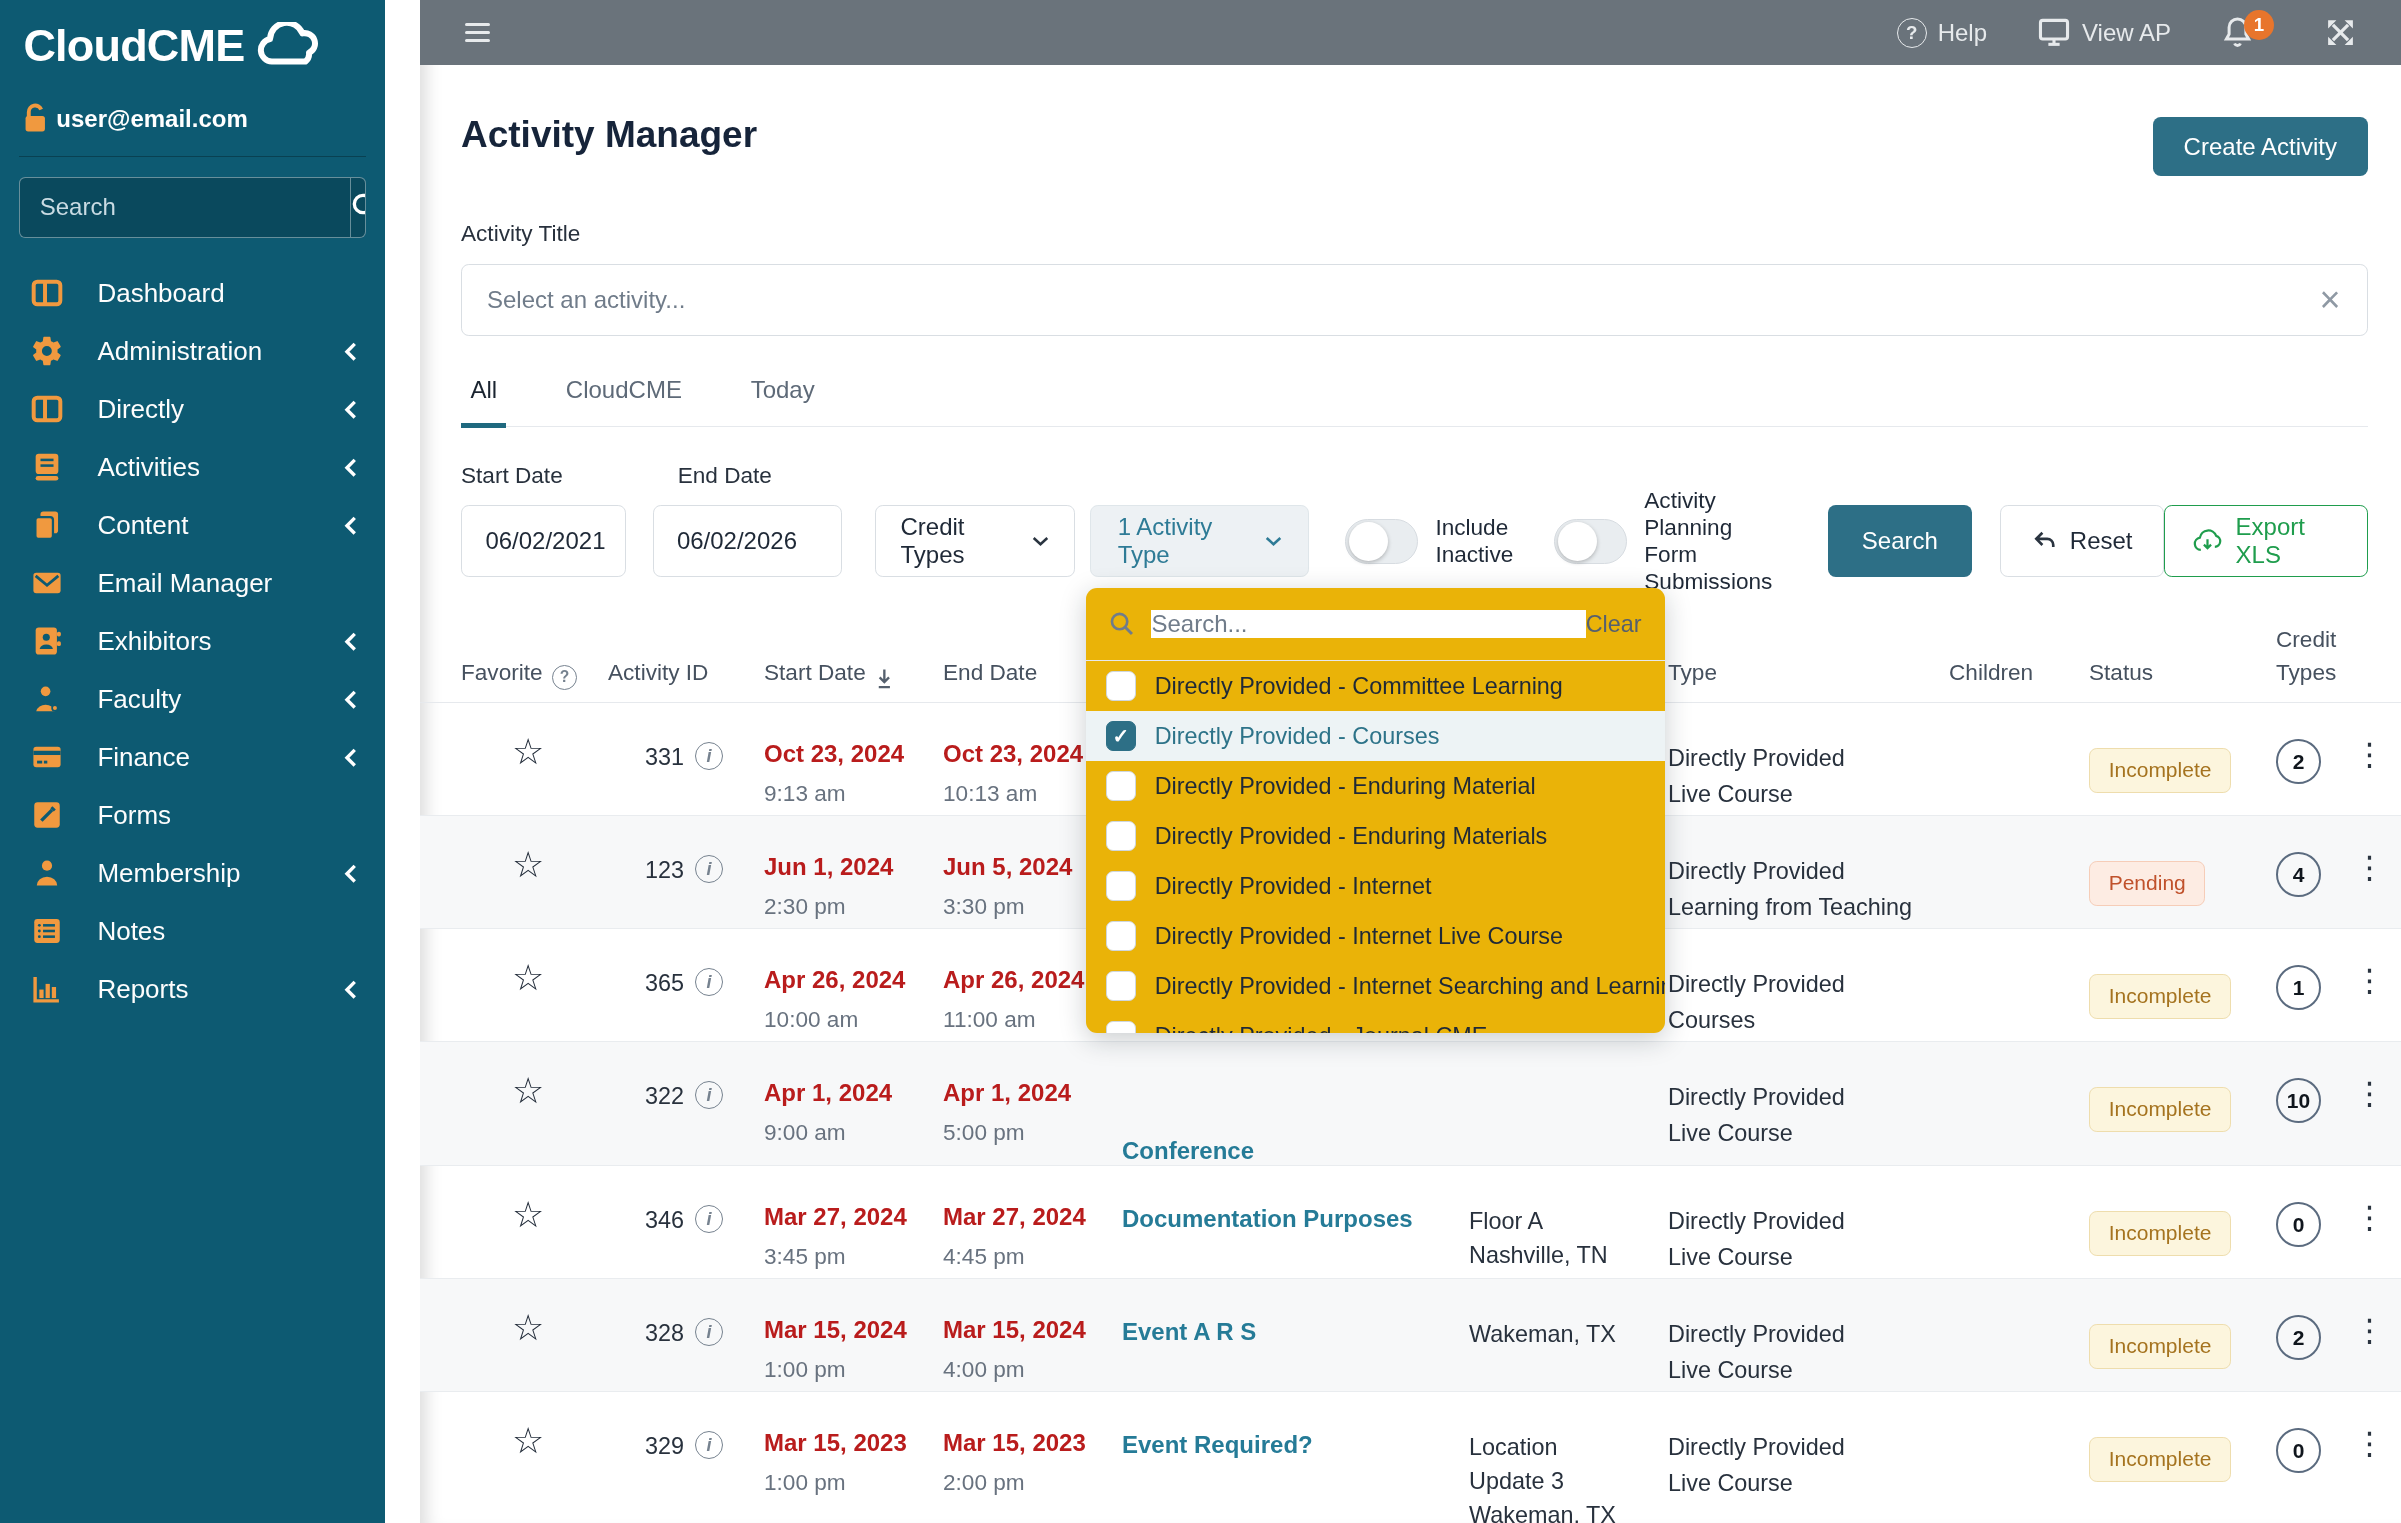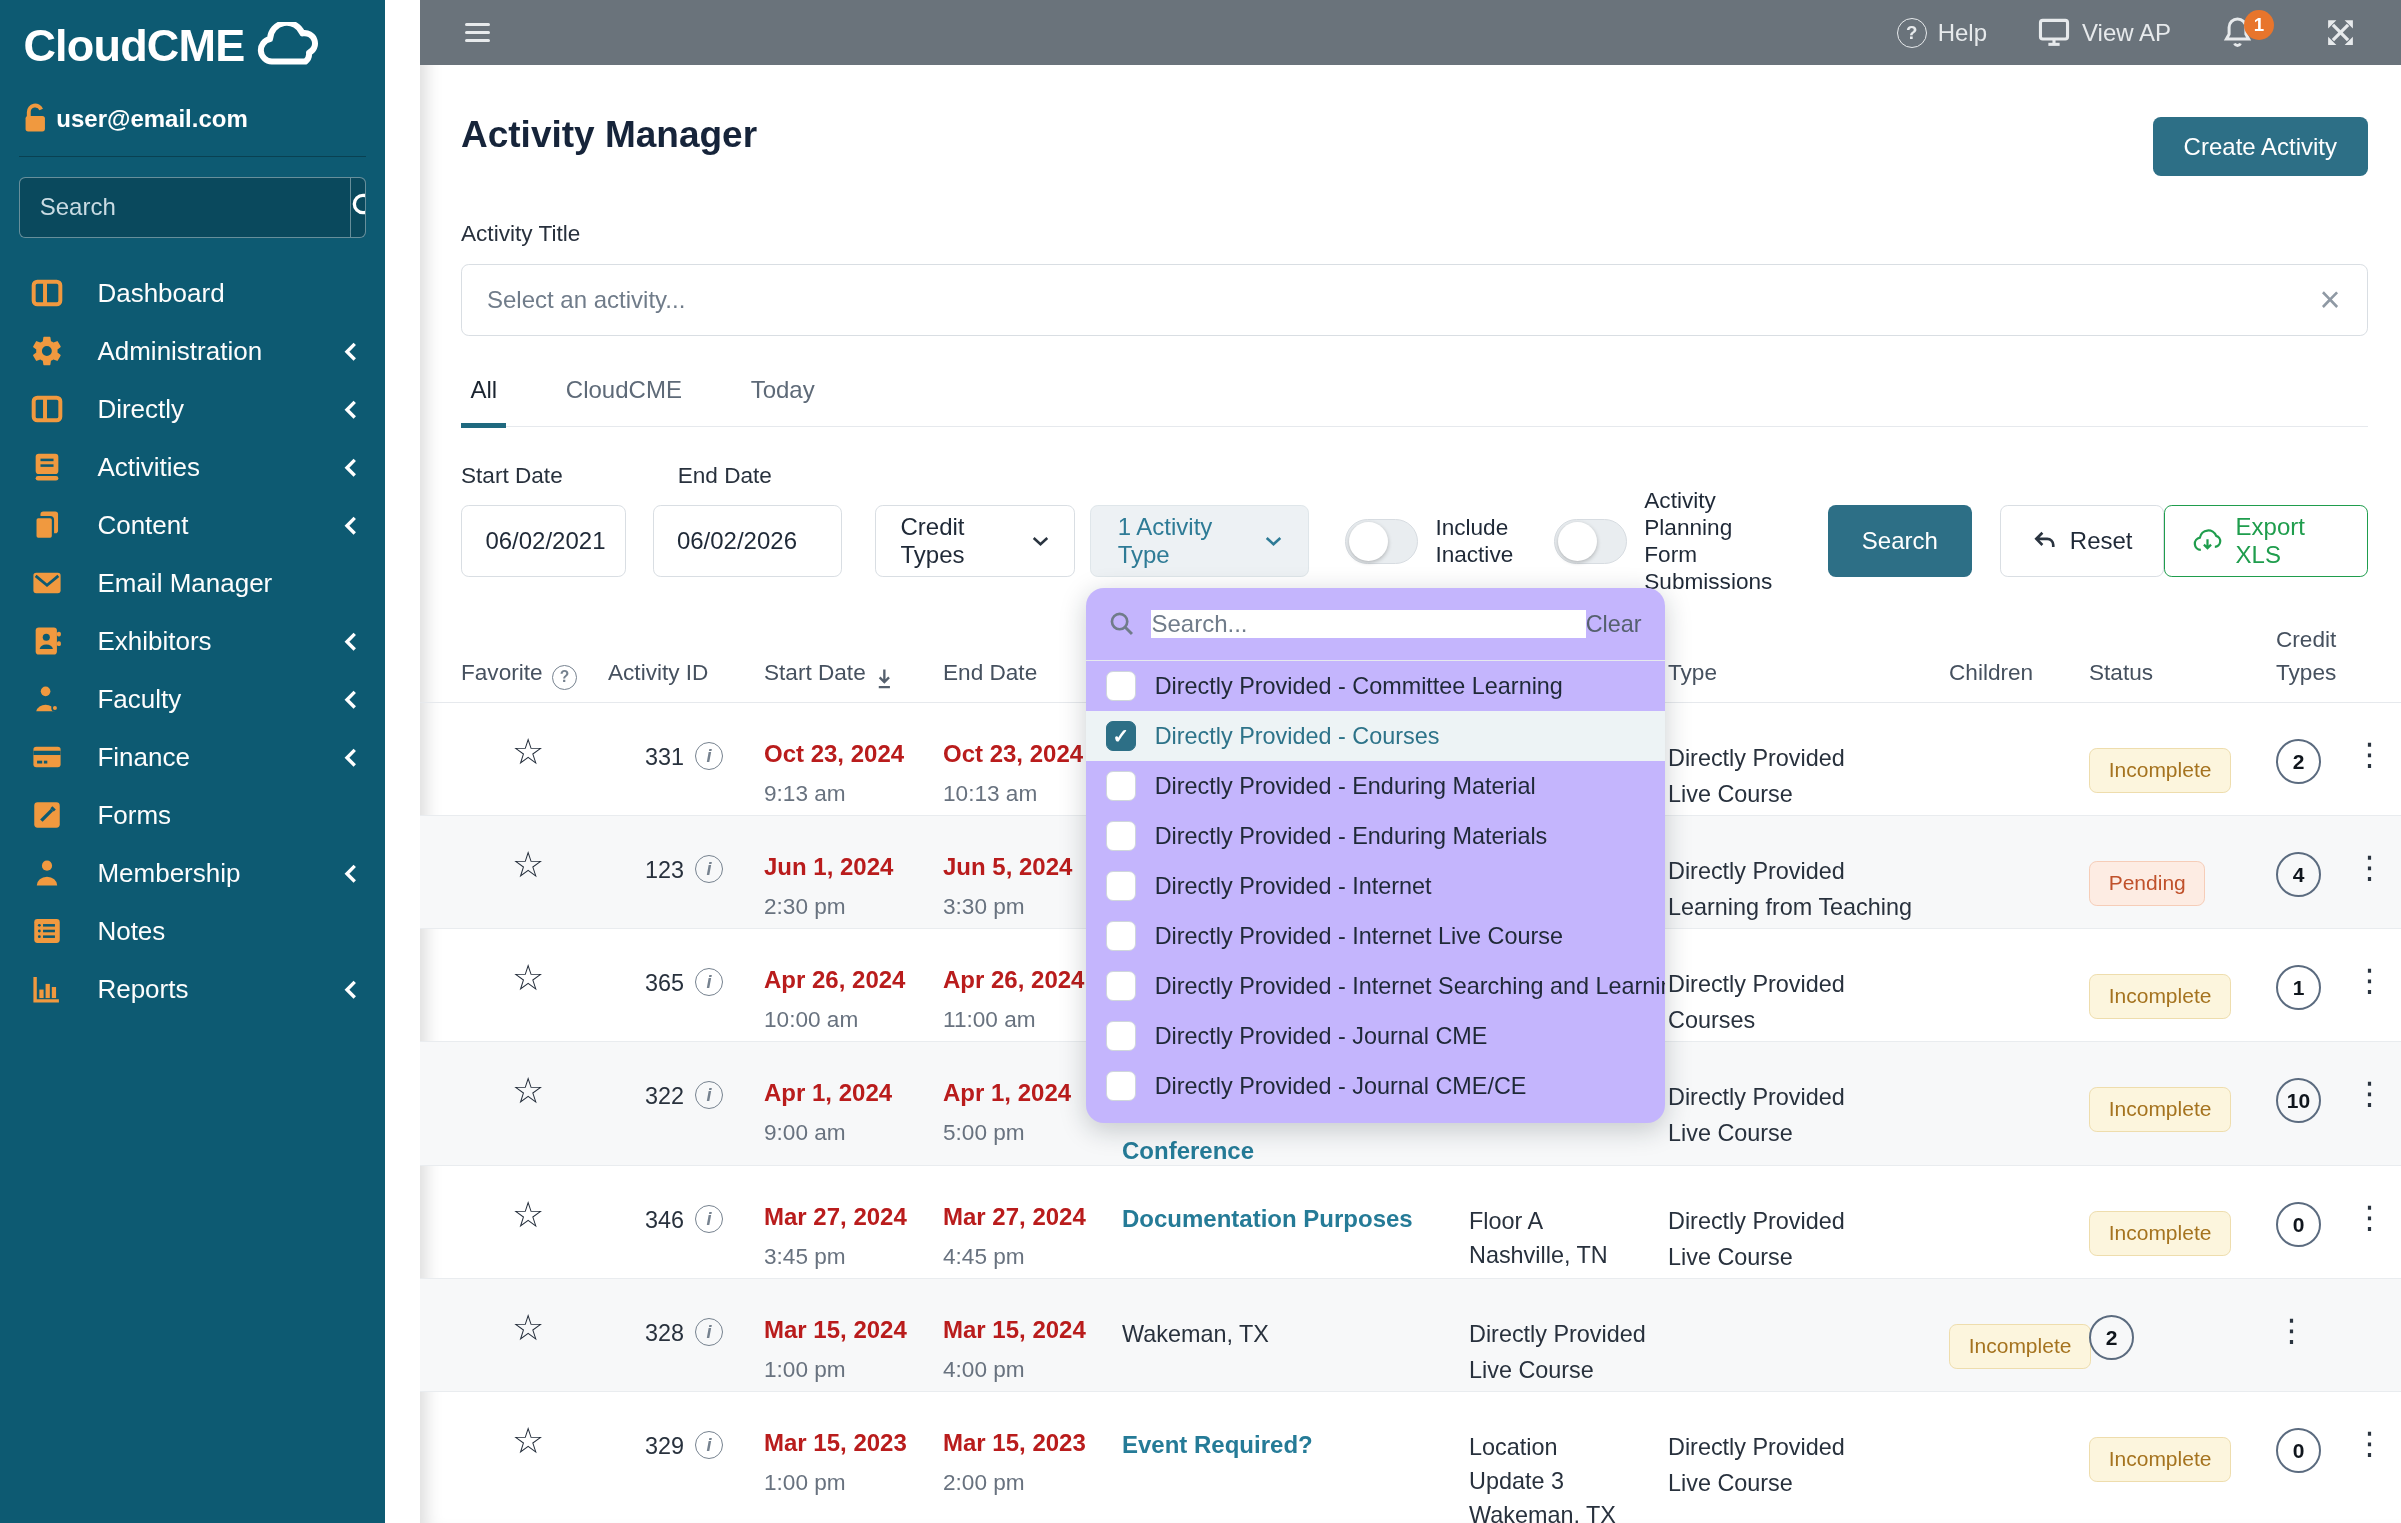--- a/index.html
+++ b/index.html
@@ -116,22 +116,22 @@
   .badge { display:inline-block; font-size:21px; padding:9.4px 18.7px; border-radius:7.8px; }
   .badge.incomplete { color:#a5731f; background:#fcf5dd; border:0.8px solid #eeddad; }
   .badge.pending { color:#c0512b; background:#fdece3; border:0.8px solid #f6cdb8; }
   .c-credits { padding-top:36px; }
   .credit-circle { width:45px; height:45px; border:2.7px solid #5b6b7f; border-radius:50%; display:flex;
                    align-items:center; justify-content:center; font-size:21px; font-weight:700; color:#10161d; }
   .c-menu { padding-top:36px; }
   .kebab { font-size:31px; color:#2a3440; cursor:pointer; line-height:1; }
 
   
-  .dropdown { position:absolute; left:666px; top:588px; width:579px; height:535px; background:#c4b5fd;
-              border-radius:18px; box-shadow:0 6.2px 26.5px rgba(20,30,40,.22); z-index:50; overflow:hidden; }
+  .dropdown { position:absolute; left:666px; top:588px; width:579px; height:445px; background:#eab308;
+              border-radius:11px; box-shadow:0 6.2px 26.5px rgba(20,30,40,.22); z-index:50; overflow:hidden; }
   .dd-search { display:flex; align-items:center; height:73px; padding:0 23.4px; border-bottom:0.8px solid #e6e9ed; }
   .dd-search input { flex:1; border:none; outline:none; font-size:24px; font-family:inherit; color:#28313d;
                      margin-left:15.6px; }
   .dd-search input::placeholder { color:#707c8a; }
   .dd-clear { font-size:23.4px; color:#55606e; cursor:pointer; }
   .dd-item { display:flex; align-items:center; height:50px; padding:0 20px; cursor:pointer; }
   .dd-item.checked { background:#edf3f5; }
   .cbox { width:30px; height:30px; border:1.6px solid #cfd6dc; border-radius:7px; background:#fff;
           flex-shrink:0; display:flex; align-items:center; justify-content:center; }
   .dd-item.checked .cbox { background:#2d6f86; border-color:#2d6f86; color:#fff; font-size:20px; font-weight:700; }
@@ -639,20 +639,21 @@
             <span class="icircle">i</span>
           </div>
         <div class="c-date">
             <div class="d1">Mar 15, 2024</div>
             <div class="d2">1:00 pm</div>
           </div>
         <div class="c-date">
             <div class="d1">Mar 15, 2024</div>
             <div class="d2">4:00 pm</div>
           </div>
+        <div class="c-name">Event A R S</div>
         <div class="c-loc">Wakeman, TX</div>
         <div class="c-type" style="white-space:pre-line;">Directly Provided
 Live Course</div>
         <div class="c-children"></div>
         <div class="c-status"><span class="badge incomplete">Incomplete</span></div>
         <div class="c-credits">
             <span class="credit-circle">2</span>
           </div>
         <div class="c-menu"><span class="kebab">⋮</span></div>
       </div>

